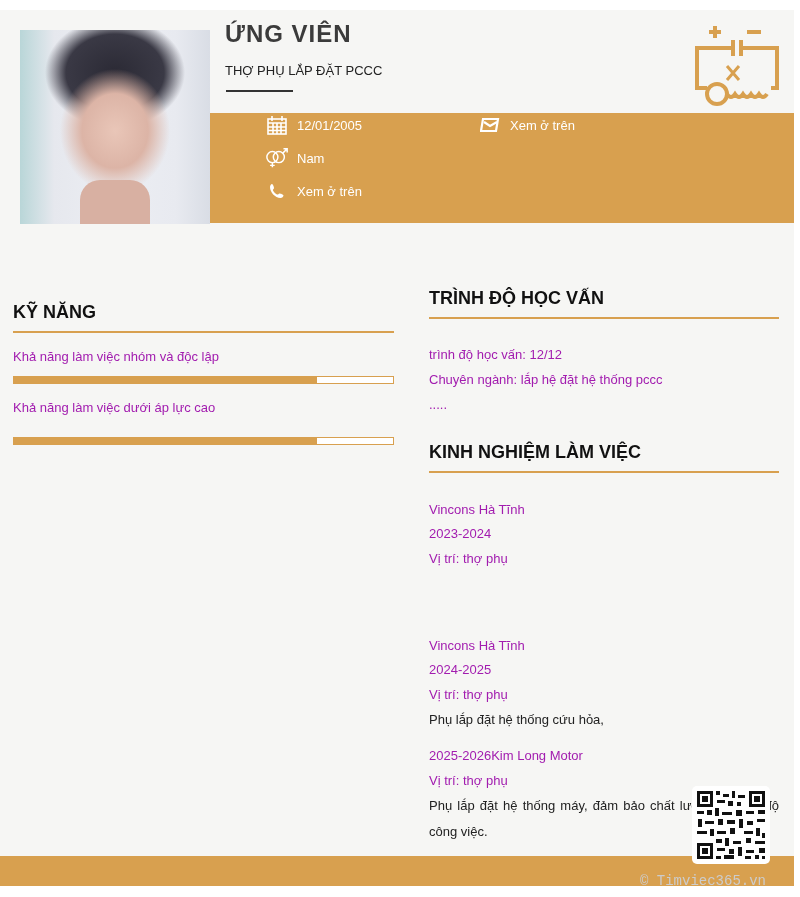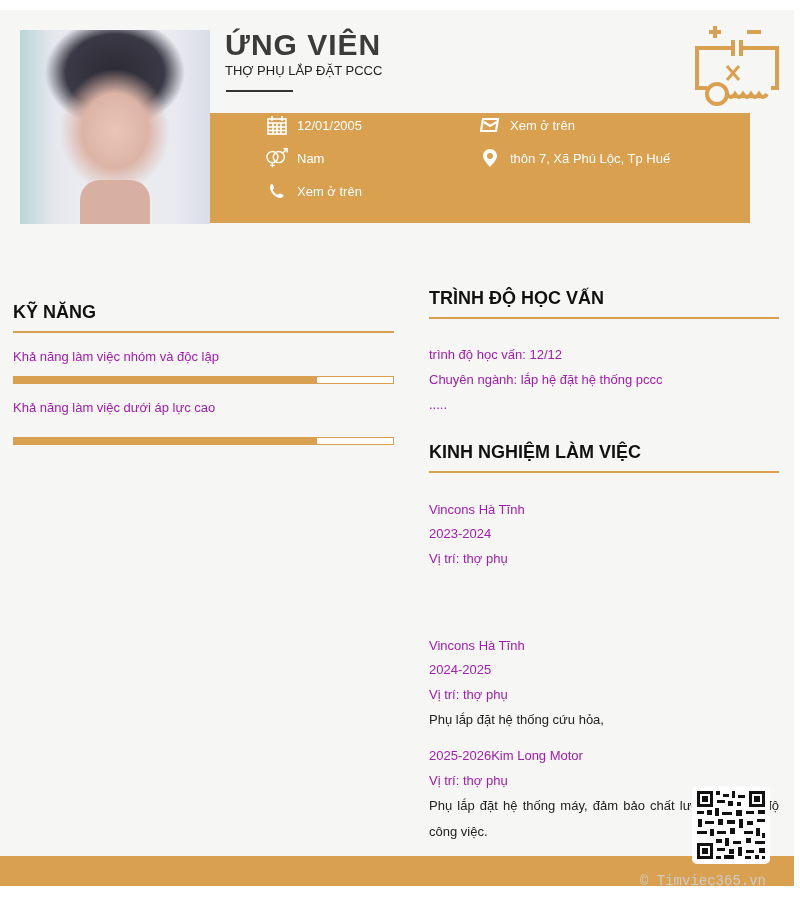--- a/index.html
+++ b/index.html
@@ -3,25 +3,25 @@
 <meta charset="utf-8">
 <style>
   html, body { margin:0; padding:0; background:#ffffff; }
   body { width:800px; height:897px; position:relative; overflow:hidden; font-family:"Liberation Sans", sans-serif; color:#222; }
   .page { position:absolute; left:0; top:10px; width:794px; height:876px; background:#f6f6f4; }
   .photo { position:absolute; left:20px; top:20px; width:190px; height:194px; overflow:hidden;
     background: radial-gradient(ellipse 55px 62px at 50% 52%, #e9c6b8 0%, #dcb4a6 60%, rgba(220,180,166,0) 100%),
                 radial-gradient(ellipse 70px 55px at 50% 22%, #2b2a35 0%, #3a3945 70%, rgba(58,57,69,0) 100%),
                 linear-gradient(90deg, #b9d6d8 0%, #e6e8ee 18%, #eceef3 50%, #e8eaf0 82%, #d9dde5 100%); }
   .photo .neck { position:absolute; left:60px; top:150px; width:70px; height:50px; background:#d8b0a2; border-radius:20px 20px 0 0; }
-  .name { position:absolute; left:225px; top:18px; font-size:30px; font-weight:bold; color:#3b3b3b; letter-spacing:1px; }
+  .name { position:absolute; left:225px; top:10px; font-size:24px; font-weight:bold; color:#3b3b3b; letter-spacing:1px; }
   .job { position:absolute; left:225px; top:53px; font-size:13px; color:#222; }
   .underline { position:absolute; left:226px; top:80px; width:67px; height:2px; background:#333; }
   .logo { position:absolute; left:693px; top:12px; width:88px; height:86px; }
-  .info { position:absolute; left:210px; top:103px; width:540px; height:110px; background:#d8a04f; }
+  .info { position:absolute; left:210px; top:103px; width:584px; height:110px; background:#d8a04f; }
   .info-item { position:absolute; color:#fff; font-size:13px; display:flex; align-items:center; }
   .info-item .ic { width:24px; height:20px; margin-right:8px; display:flex; align-items:center; justify-content:center; }
   .section-title { position:absolute; font-size:18px; font-weight:bold; color:#111; }
   .rule { position:absolute; height:2px; background:#d8a04f; }
   .txt { position:absolute; font-size:13px; color:#a21caf; white-space:nowrap; }
   .bar { position:absolute; height:8px; border:1px solid #d8a04f; background:#fff; box-sizing:border-box; }
   .bar .fill { height:100%; background:#d8a04f; }
   .justify { position:absolute; font-size:13px; color:#222; line-height:26px; text-align:justify; }
   .footer { position:absolute; left:0; top:846px; width:794px; height:30px; background:#d8a04f; }
   .qr { position:absolute; left:692px; top:776px; width:78px; height:78px; background:#fff; border-radius:5px; }
@@ -79,28 +79,20 @@
       <span>Xem ở trên</span>
     </div>
     <div class="info-item" style="left:268px;top:2px;">
       <span class="ic">
         <svg width="20" height="16" viewBox="0 0 20 16" fill="none" stroke="#fff" stroke-width="2.2">
             <path d="M3 2h15l-2 12H1z" fill="none"></path>
             <path d="M4 5l6 4 7-4"></path>
           </svg>
       </span>
       <span>Xem ở trên</span>
-    </div>
-    <div class="info-item" style="left:268px;top:35px;">
-      <span class="ic">
-        <svg width="14" height="18" viewBox="0 0 14 18" fill="#fff">
-            <path d="M7 0C3 0 0 3 0 7c0 4 7 11 7 11s7-7 7-11c0-4-3-7-7-7zm0 10a3 3 0 110-6 3 3 0 010 6z"></path>
-          </svg>
-      </span>
-      <span>thôn 7, Xã Phú Lộc, Tp Huế</span>
     </div>
   </div>
 
   <div class="section-title" style="left:13px;top:292px;">KỸ NĂNG</div>
   <div class="rule" style="left:13px;top:321px;width:381px;"></div>
 
   <div class="txt" style="left:13px;top:339px;">Khả năng làm việc nhóm và độc lập</div>
   <div class="bar" style="left:13px;top:366px;width:381px;">
     <div class="fill" style="width:80%;"></div>
   </div>

